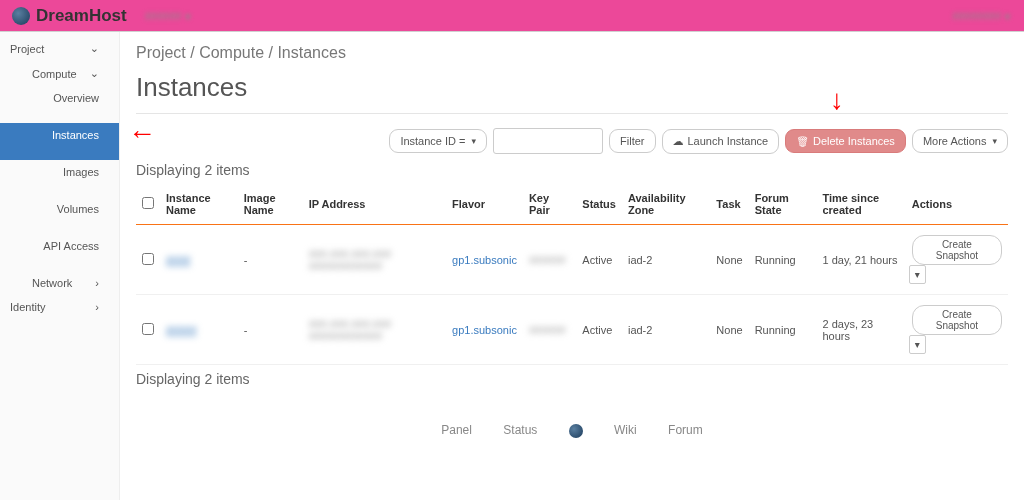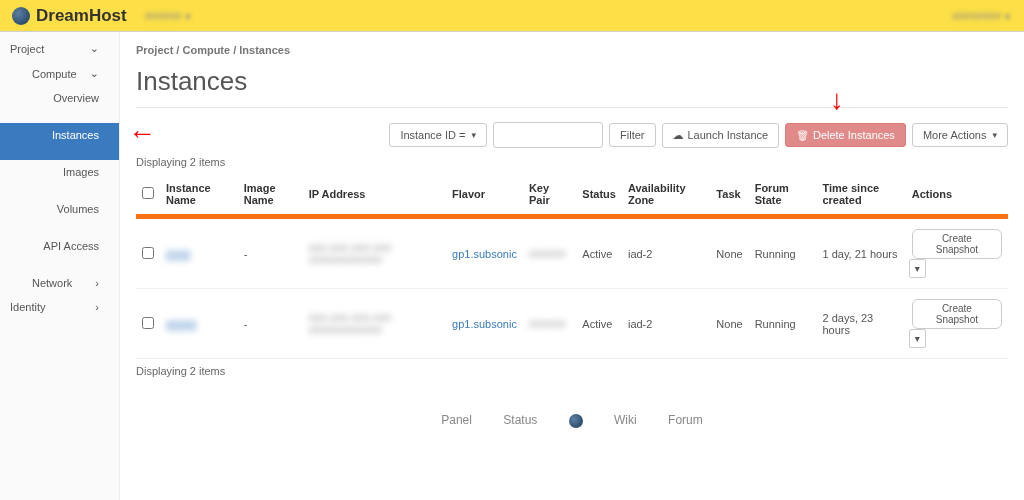--- a/index.html
+++ b/index.html
@@ -1,52 +1,52 @@
 <!DOCTYPE html>
 <html><head>
 <meta charset="utf-8">
 <style>
 * { box-sizing: border-box; margin: 0; padding: 0; }
 body { font-family: -apple-system, BlinkMacSystemFont, "Segoe UI", Helvetica, Arial, sans-serif; font-size: 12px; color: #333; background: #fff; }
-.topbar { background: #fde047; height: 32px; display: flex; align-items: center; padding: 0 12px; border-bottom: 1px solid #d0d0d0; }
+.topbar { background: #ec4899; height: 32px; display: flex; align-items: center; padding: 0 12px; border-bottom: 1px solid #d0d0d0; }
 .logo { display: flex; align-items: center; gap: 6px; font-size: 17px; font-weight: 600; color: #333; }
 .logo-icon { width: 18px; height: 18px; border-radius: 50%; background: radial-gradient(circle at 35% 35%, #5a7fa0, #1a3a5a); display: inline-block; }
 .top-dropdown { margin-left: 18px; color: #888; font-size: 11px; filter: blur(2px); }
 .top-right { margin-left: auto; color: #888; font-size: 11px; filter: blur(2px); }
 .caret { font-size: 9px; margin-left: 2px; }
 
 .shell { display: flex; min-height: 468px; }
 .sidebar { width: 120px; flex-shrink: 0; background: #fafafa; border-right: 1px solid #eee; padding-top: 4px; font-size: 11px; }
 .side-section { display: flex; justify-content: space-between; align-items: center; padding: 6px 10px; color: #555; cursor: pointer; }
 .side-sub { display: flex; justify-content: space-between; align-items: center; padding: 6px 10px 6px 32px; color: #555; cursor: pointer; }
 .side-item { padding: 6px 10px 19px 0; text-align: right; color: #555; cursor: pointer; }
 .side-item.active { background: #3a7bbf; color: #fff; }
 .side-item span, .side-sub span, .side-section span { padding-right: 10px; }
 .chev { font-size: 11px; color: #555; }
 
 .main { flex: 1; padding: 8px 16px 20px 16px; }
-.breadcrumb { font-size: 11px; color: #777; padding: 4px 0 8px 0; font-weight: bold; }
+.breadcrumb { font-size: 16px; color: #777; padding: 4px 0 8px 0; }
 .breadcrumb a { color: #777; text-decoration: none; }
 h1.title { font-size: 26px; font-weight: 400; color: #555; margin: 2px 0 10px 0; }
 .hr { border: none; border-top: 1px solid #e5e5e5; margin: 0 0 14px 0; }
 
 .toolbar { display: flex; gap: 6px; justify-content: flex-end; align-items: center; margin-bottom: 8px; }
-.btn { border: 1px solid #ccc; background: #fff; color: #555; padding: 5px 10px; font-size: 11px; border-radius: 3px; cursor: pointer; display: inline-flex; align-items: center; gap: 4px; }
+.btn { border: 1px solid #ccc; background: #fff; color: #555; padding: 5px 10px; font-size: 11px; border-radius: 9px; cursor: pointer; display: inline-flex; align-items: center; gap: 4px; }
 .btn-danger { background: #e08a8a; border-color: #d97b7b; color: #fff; }
 .input-search { border: 1px solid #ccc; height: 26px; width: 110px; padding: 0 6px; font-size: 11px; border-radius: 3px; }
 
-.count { font-size: 11px; color: #666; margin: 6px 0; }
+.count { font-size: 14px; color: #666; margin: 6px 0; }
 
 table.instances { width: 100%; border-collapse: collapse; font-size: 11px; }
-table.instances th { text-align: left; font-weight: 600; color: #333; padding: 8px 6px; border-bottom: 5px solid #f97316; }
+table.instances th { text-align: left; font-weight: 600; color: #333; padding: 8px 6px; border-bottom: 1px solid #f97316; }
 table.instances td { padding: 10px 6px; border-bottom: 1px solid #f0f0f0; color: #555; vertical-align: middle; }
 .checkbox { width: 12px; height: 12px; }
 .blur { filter: blur(3px); color: #999; }
 a.flavor { color: #3a7bbf; text-decoration: none; }
-.btn-sm { border: 1px solid #ccc; background: #fff; color: #555; padding: 3px 8px; font-size: 10px; border-radius: 6px; cursor: pointer; }
+.btn-sm { border: 1px solid #ccc; background: #fff; color: #555; padding: 3px 8px; font-size: 10px; border-radius: 12px; cursor: pointer; }
 .btn-caret { border: 1px solid #ccc; background: #fff; color: #555; padding: 3px 5px; font-size: 10px; border-radius: 2px; cursor: pointer; margin-left: -3px; }
 
 .arrow-red-h { position: absolute; left: 128px; top: 82px; color: #f00; font-size: 28px; font-weight: bold; pointer-events: none; }
 .arrow-red-v { position: absolute; left: 830px; top: 52px; color: #f00; font-size: 28px; font-weight: bold; pointer-events: none; }
 
 .footer { text-align: center; padding: 30px 0 10px 0; font-size: 12px; color: #888; }
 .footer span { margin: 0 14px; }
 .footer .flogo { width: 14px; height: 14px; border-radius: 50%; background: radial-gradient(circle at 35% 35%, #5a7fa0, #1a3a5a); display: inline-block; vertical-align: middle; }
 .cloud-icon { font-size: 11px; }
 .trash-icon { font-size: 10px; }

